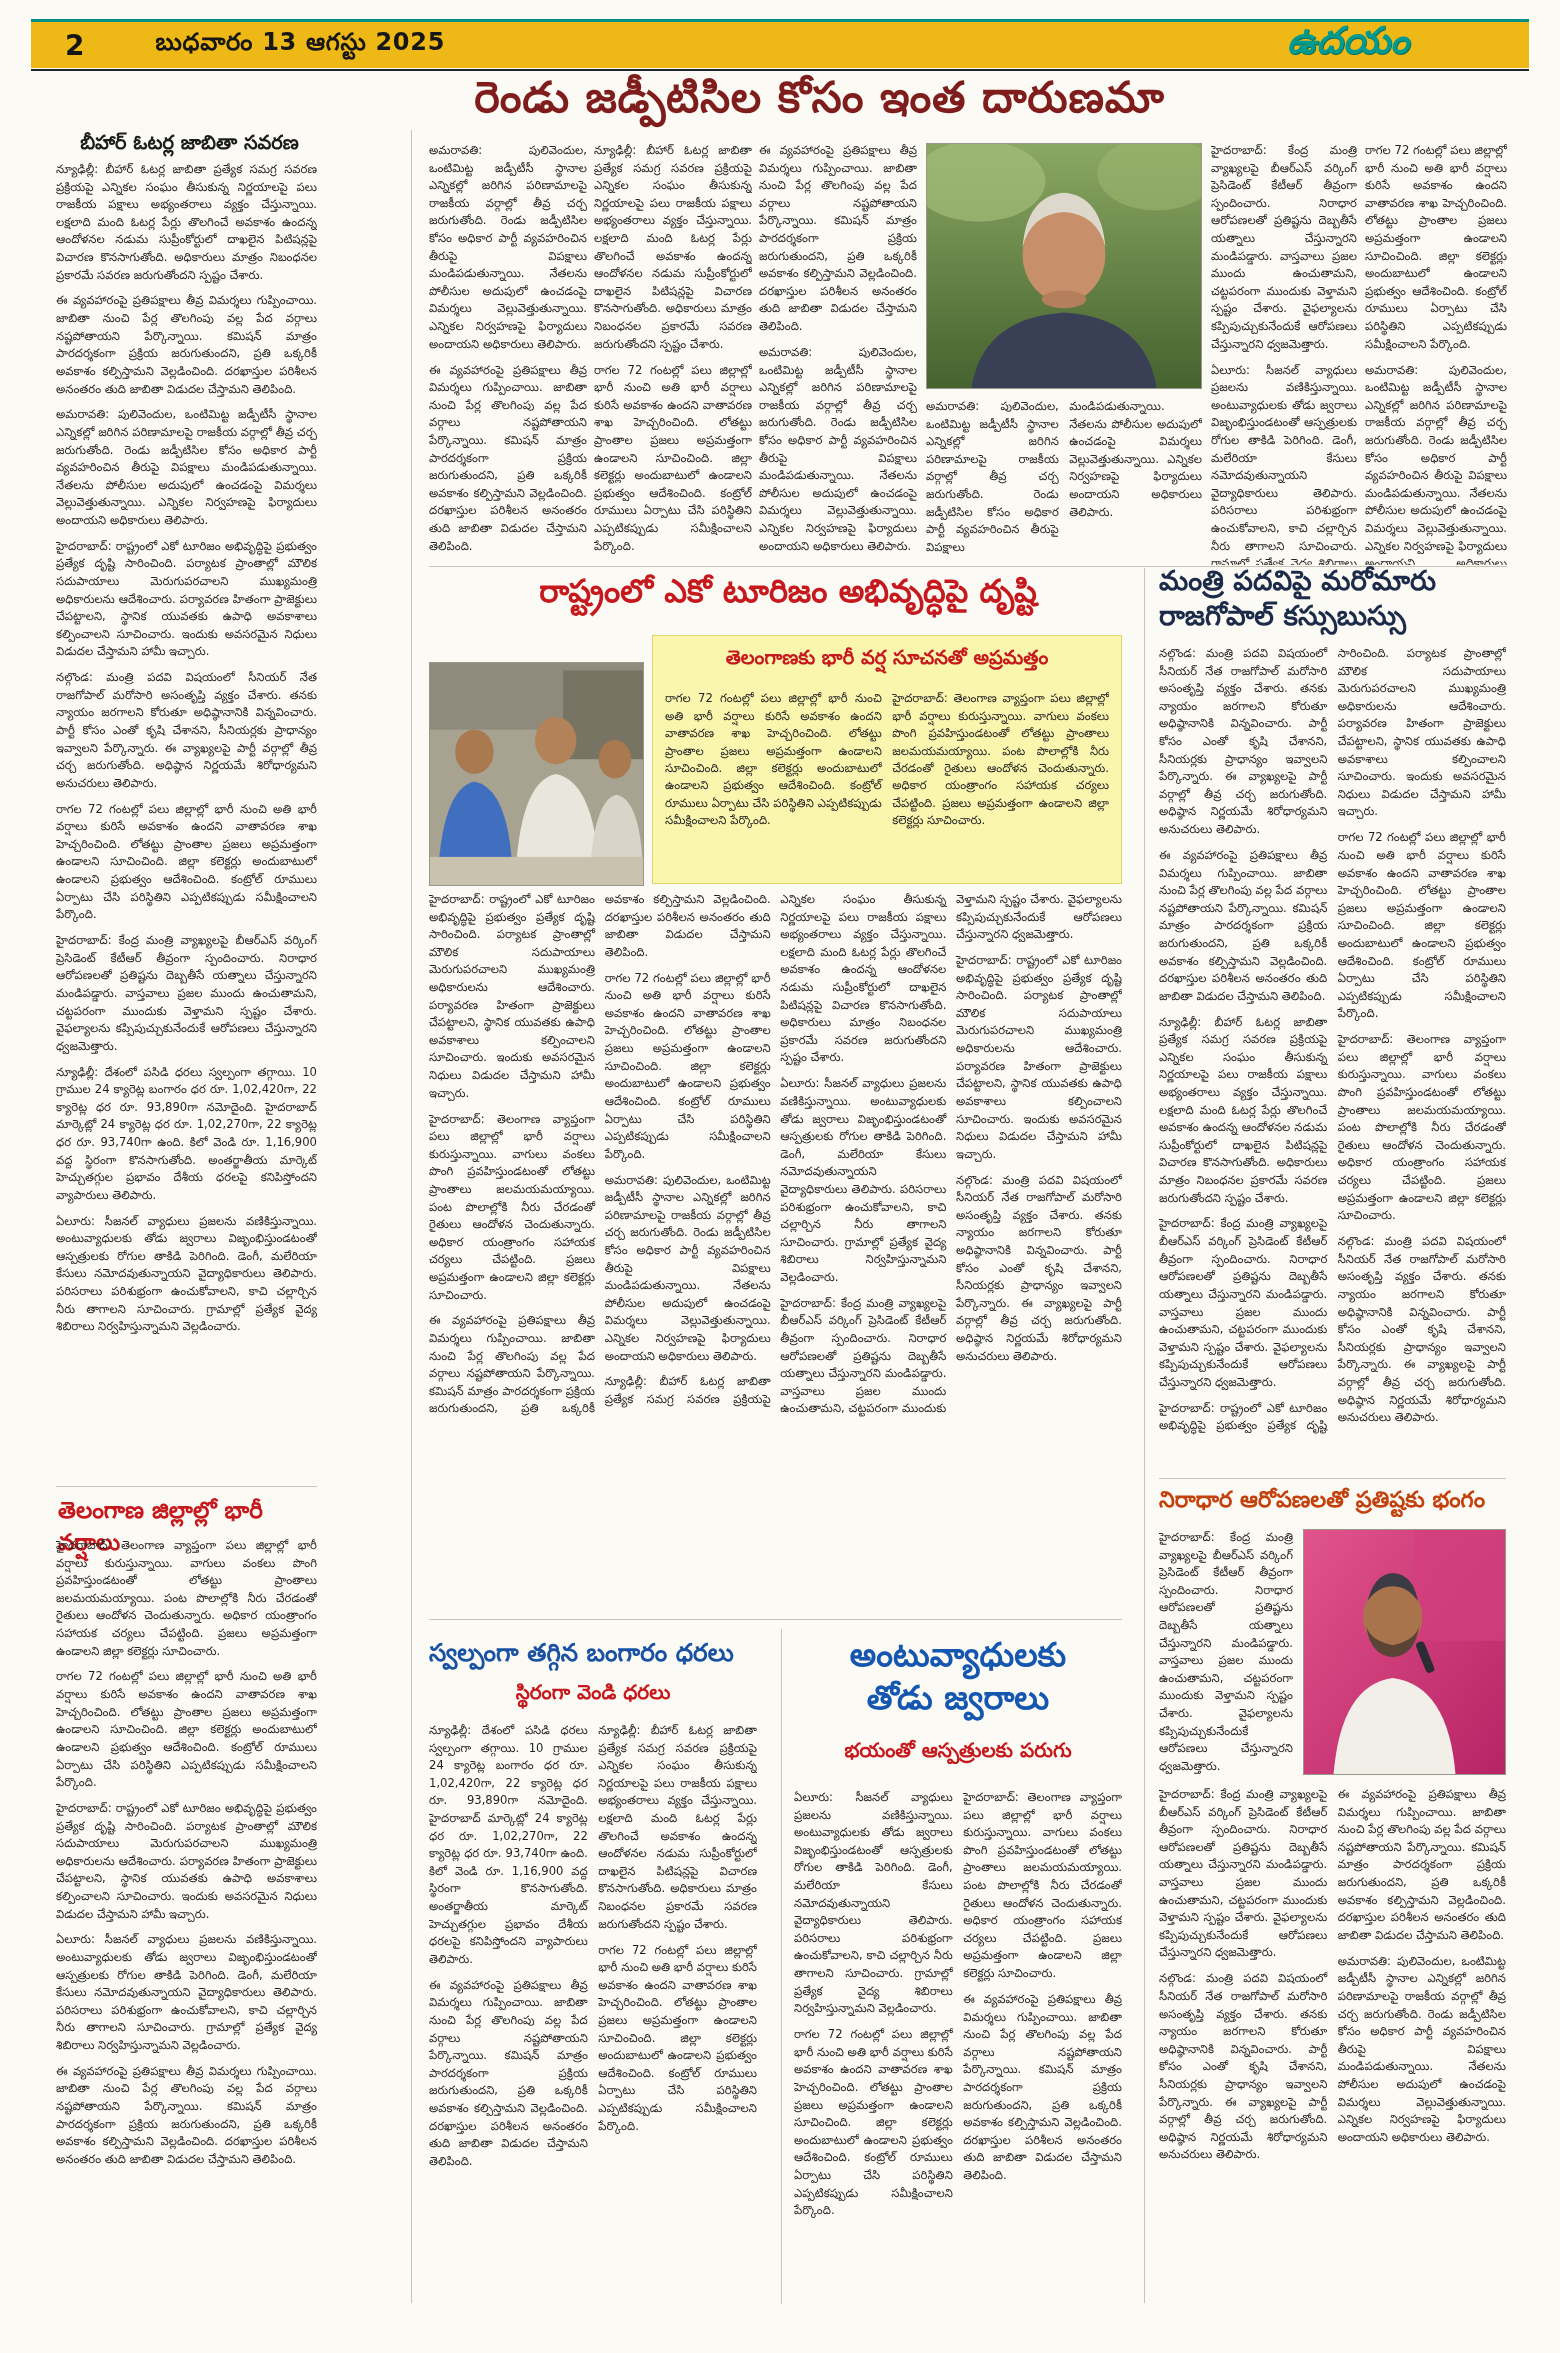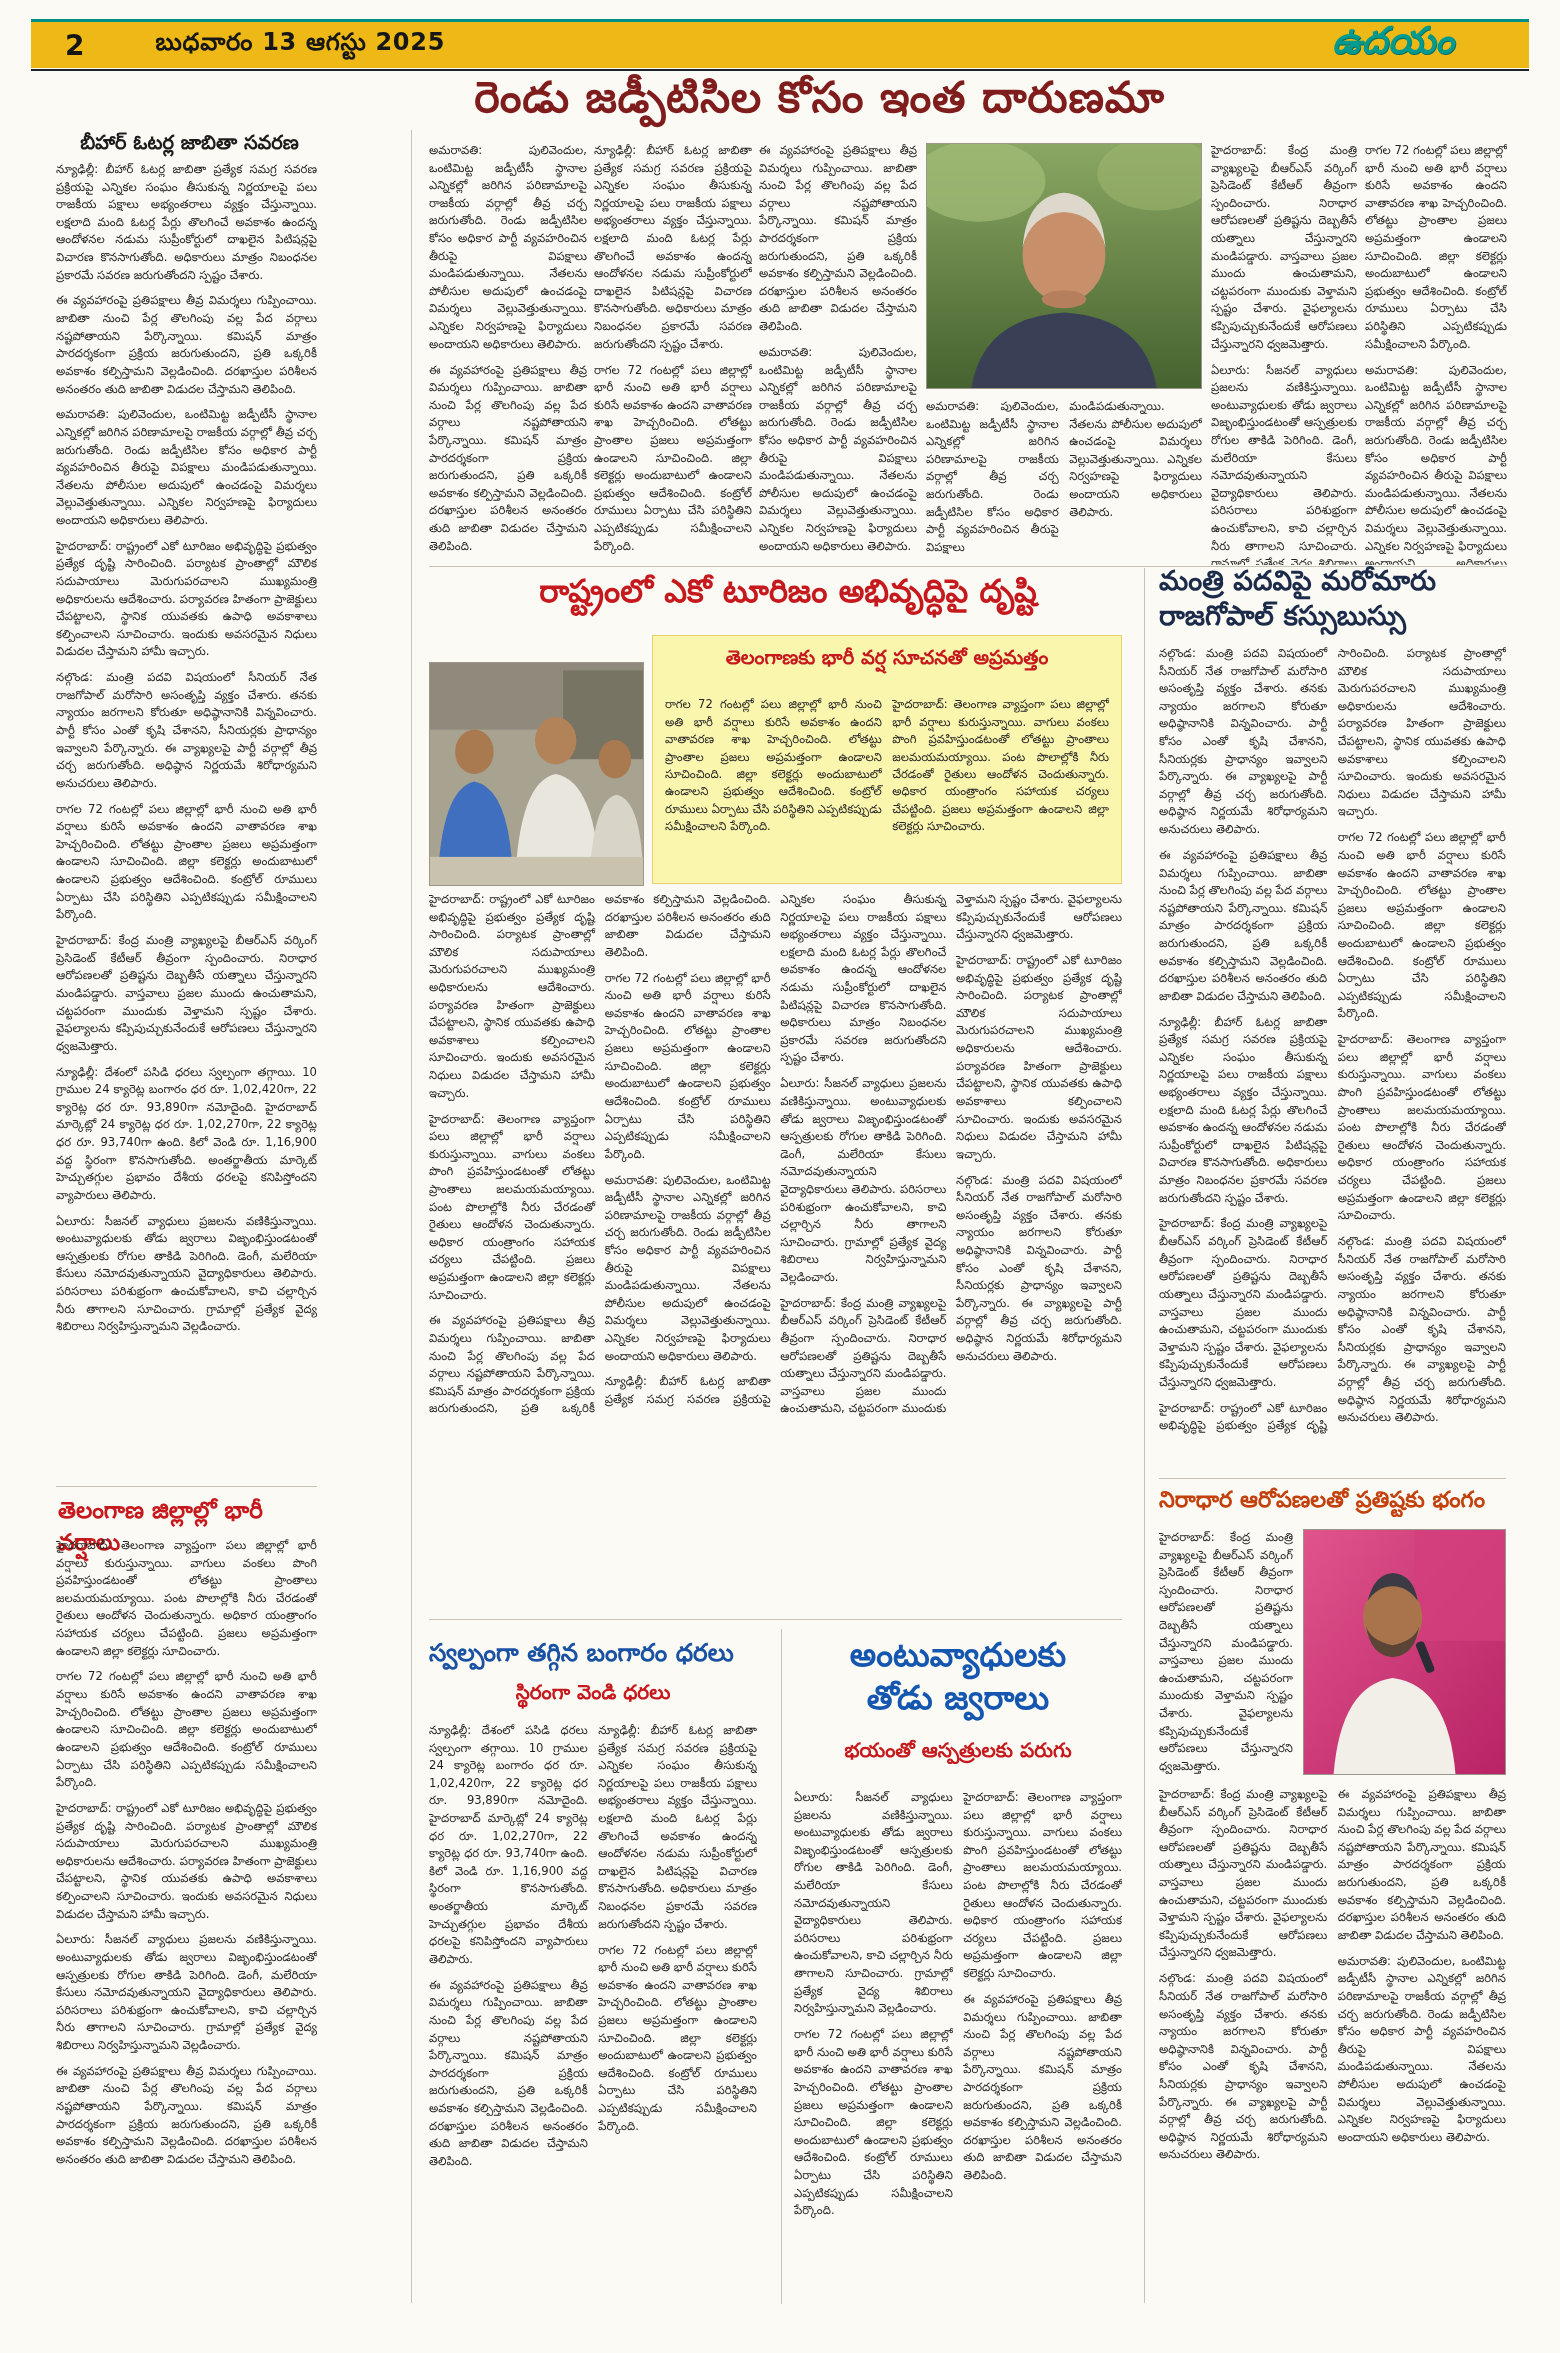--- a/index.html
+++ b/index.html
@@ -5,21 +5,21 @@
   * { margin:0; padding:0; box-sizing:border-box; }
   html,body { width:1561px; height:2354px; overflow:hidden; }
   body { background:#fcfaf4; font-family:"DejaVu Sans","Liberation Sans",sans-serif; position:relative; }
 
   
   .band { position:absolute; left:31px; top:22.4px; width:1498px; height:46px; background:#eeb816; display:flex; align-items:center; }
   .band-topline { position:absolute; left:31px; top:18.6px; width:1498px; height:3px; background:#008f85; }
   .band-botline { position:absolute; left:31px; top:69px; width:1498px; height:2.2px; background:#20242b; }
   .pagenum { font-size:28px; font-weight:bold; color:#151515; margin-left:34px; }
   .date { font-size:24px; font-weight:bold; color:#171717; margin-left:71px; letter-spacing:0.7px; }
-  .logo { margin-left:auto; margin-right:75px; font-size:37px; font-weight:bold; font-style:italic; color:#009a8e; text-shadow:0.7px 0.7px 0 #056a62; }
+  .logo { margin-left:auto; margin-right:120px; font-size:37px; font-weight:bold; font-style:italic; color:#009a8e; text-shadow:0.7px 0.7px 0 #056a62; }
 
   
   .main-head { position:absolute; left:406px; top:72px; width:827px; text-align:center; font-size:43px; font-weight:bold; color:#7f1d1d; letter-spacing:0.7px; }
   .bihar-head { position:absolute; left:63px; top:131px; width:253px; text-align:center; font-size:19.4px; font-weight:bold; color:#1c1c1c; }
   .eco-head { position:absolute; left:436px; top:572px; width:704px; font-size:32px; font-weight:bold; color:#c5191d;text-align:center; }
   .min-head { position:absolute; left:1159px; top:563px; width:347px; font-size:27.6px; font-weight:bold; color:#1c2b4a; line-height:1.28; }
   .rains-head { position:absolute; left:58px; top:1497px; width:257px; font-size:23px; font-weight:bold; color:#c5191d; }
   .gold-head { position:absolute; left:429px; top:1638px; width:328px; text-align:left; font-size:24.6px; font-weight:bold; color:#1a52a3; }
   .silver-head { position:absolute; left:429px; top:1680px; width:328px; text-align:center; font-size:20px; font-weight:bold; color:#c5191d; }
   .fever-head { position:absolute; left:794px; top:1634px; width:328px; text-align:center; font-size:33px; font-weight:bold; color:#1557b0; line-height:1.3; }
@@ -35,21 +35,21 @@
   
   .rule-h { position:absolute; height:0.7px; background:#c8c3b6; }
   .rule-v { position:absolute; width:0.7px; background:#c8c3b6; }
 
   
   .photo { position:absolute; overflow:hidden; border:0.7px solid #9a968a; background:#999; }
   .photo svg { width:100%; height:100%; display:block; }
 
   
   .alert-box { position:absolute; left:652px; top:635px; width:470px; height:249px; background:#fbf6ae; border:0.7px solid #e3d36c; padding:10.4px 12px; overflow:hidden; }
-  .alert-title { text-align:center; font-size:19.4px; font-weight:bold; color:#c5191d; margin-bottom:23px; }
+  .alert-title { text-align:center; font-size:19.4px; font-weight:bold; color:#c5191d; margin-bottom:17px; }
   .alert-body { column-count:2; column-gap:10.4px; height:186px; overflow:hidden; }
   .alert-body p { font-size:11.6px; line-height:1.5; text-align:justify; color:#242424; margin:0 0 7.5px; }
 </style>
 </head>
 <body>
 
 <div class="band-topline"></div>
 <div class="band">
   <div class="pagenum">2</div>
   <div class="date">బుధవారం 13 ఆగస్టు 2025</div>

